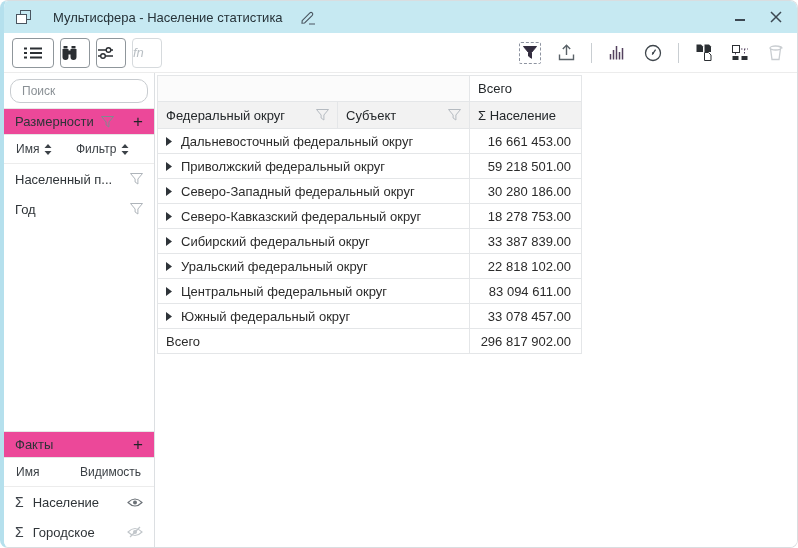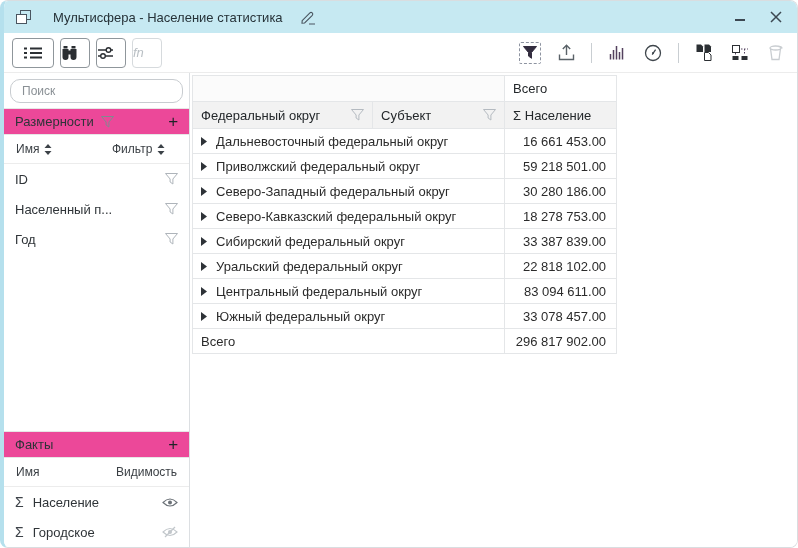--- a/index.html
+++ b/index.html
@@ -51,21 +51,21 @@
     background: #ec4899; border-top: 1px solid #e6e6e6; border-bottom: 1px solid #e6e6e6;
     font-size: 13px; color: #2e3338;
   }
   .side-header .hdr-funnel { margin-left: 7px; display: flex; cursor: pointer; }
   .plus { margin-left: auto; font-size: 17px; line-height: 1; color: #1f2428; cursor: pointer; }
   .side-subheader {
     flex: 0 0 29px; display: flex; align-items: center; padding: 0 12px;
     font-size: 12px; color: #3a3f44; border-bottom: 1px solid #ececec;
   }
   .sub-name { display: flex; align-items: center; gap: 5px; width: 60px; }
-  .sub-right { display: flex; align-items: center; gap: 5px; margin-left: 36px; }
+  .sub-right { display: flex; align-items: center; gap: 5px; }
   .dim-row { flex: 0 0 30px; display: flex; align-items: center; padding: 0 11px; font-size: 13px; color: #2f3438; cursor: pointer; }
   .dim-row .row-funnel { margin-left: auto; display: flex; cursor: pointer; }
   .side-spacer { flex: 1; }
   .fact-row { flex: 0 0 30px; display: flex; align-items: center; gap: 9px; padding: 0 11px; font-size: 13px; color: #2f3438; cursor: pointer; }
   .sum-glyph { font-size: 14px; color: #3c4248; }
   .eye-wrap { margin-left: auto; display: flex; cursor: pointer; }
   
   .main { flex: 1; background: #fff; padding: 2px 0 0 2px; overflow: hidden; }
   table.pivot { border-collapse: collapse; font-size: 13px; color: #2b2b2b; table-layout: fixed; }
   .pivot col.c1 { width: 180px; } .pivot col.c2 { width: 132px; } .pivot col.c3 { width: 112px; }
@@ -254,28 +254,20 @@
           <span style="display:flex">
             <svg width="8" height="11" viewBox="0 0 8 11">
               <path d="M4 0 L7.5 4 H0.5 Z" fill="#3c4248"></path>
                 <path d="M4 11 L0.5 7 H7.5 Z" fill="#3c4248"></path>
             </svg>
           </span>
         </span>
       </div>
 
       <div id="dim-list" style="display:flex;flex-direction:column">
-  <div class="dim-row">
-    <span>ID</span>
-    <span class="row-funnel">
-      <svg width="13" height="12" viewBox="0 0 13 12">
-        <path d="M0.5 0.5 h12 l-4.6 5.5 v5 l-2.8 -2 v-3 Z" fill="none" stroke="#aeb4ba"></path>
-      </svg>
-    </span>
-  </div>
 
 
   <div class="dim-row">
     <span>Населенный п...</span>
     <span class="row-funnel">
       <svg width="13" height="12" viewBox="0 0 13 12">
         <path d="M0.5 0.5 h12 l-4.6 5.5 v5 l-2.8 -2 v-3 Z" fill="none" stroke="#aeb4ba"></path>
       </svg>
     </span>
   </div>

